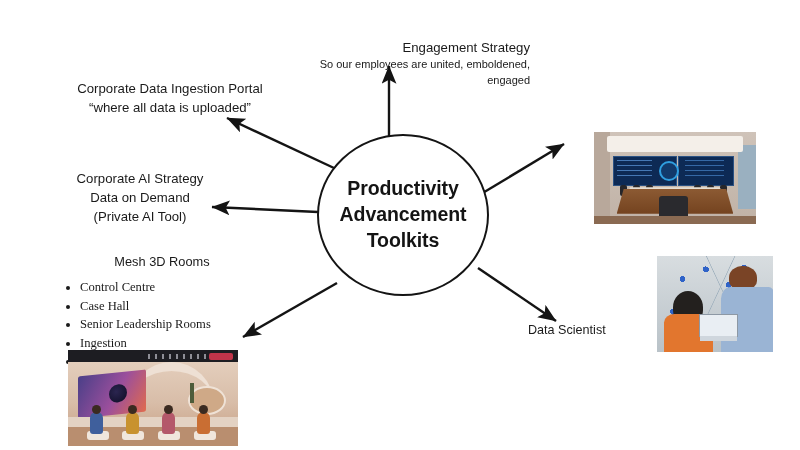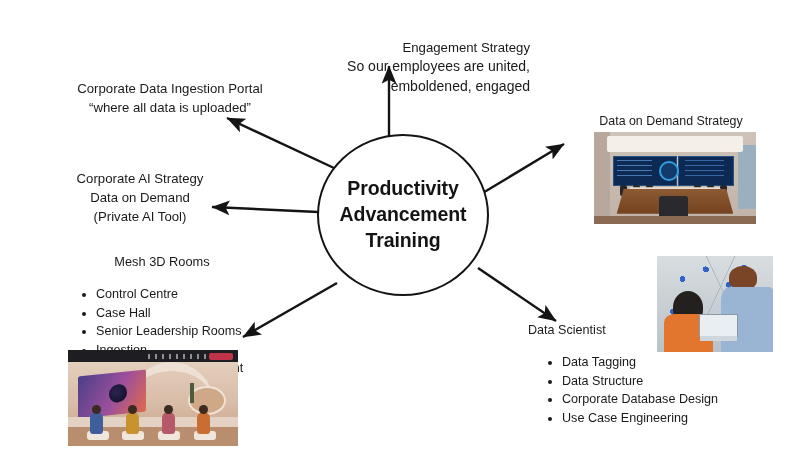--- a/index.html
+++ b/index.html
@@ -58,31 +58,32 @@
   .txt {
     position: absolute;
     color: #1a1a1a;
   }
   .title-line {
     font-size: 13.2px;
     line-height: 1.45;
     white-space: pre-line;
   }
   .sub-line {
-    font-size: 14px;
+    font-size: 11px;
     line-height: 1.4;
   }
   .head-line {
     font-size: 12.4px;
     line-height: 1.45;
   }
   ul.bullets {
-    margin: 16px;
+    margin: 0;
     padding: 0 0 0 18px;
     list-style: disc;
+    font-family: Liberation Serif, serif;
   }
   ul.bullets li {
     font-size: 12.6px;
     line-height: 1.47;
   }
 
   
   #engagement-block {
     left: 280px; top: 30px; width: 250px; text-align: right; margin-top: 8px;
   }
@@ -305,21 +306,21 @@
     <line x1="337" y1="283" x2="243" y2="337" stroke="#141414" stroke-width="2.4" marker-end="url(#ah)"></line>
 
     <line x1="481" y1="194" x2="564" y2="144" stroke="#141414" stroke-width="2.4" marker-end="url(#ah)"></line>
 
     <line x1="478" y1="268" x2="556" y2="321" stroke="#141414" stroke-width="2.4" marker-end="url(#ah)"></line>
   </svg>
 
   <div class="hub">
     <div class="hub-label">Productivity
 Advancement
-Training</div>
+Toolkits</div>
   </div>
 
   <div class="txt" id="engagement-block">
     <div class="title-line">Engagement Strategy</div>
     <div class="sub-line">So our employees are united, emboldened, engaged</div>
   </div>
 
   <div class="txt" id="ai-strategy-block">
     <div class="title-line">Corporate AI Strategy
 Data on Demand
@@ -356,23 +357,20 @@
     <div class="pod" style="left:11%"></div>
     <div class="pod" style="left:32%"></div>
     <div class="pod" style="left:53%"></div>
     <div class="pod" style="left:74%"></div>
     <div class="av" style="left:13%; background:#3f5f9c"></div>
     <div class="av" style="left:34%; background:#c8922f"></div>
     <div class="av" style="left:55%; background:#b4586a"></div>
     <div class="av" style="left:76%; background:#c96e33"></div>
   </div>
 
-  <div class="txt" id="demand-block">
-    <div class="head-line">Data on Demand Strategy</div>
-  </div>
 
   <div class="pic" id="pic-conference">
     <div class="wallL"></div>
     <div class="wallR"></div>
     <div class="ceiling"></div>
     <div class="screen screenA"></div>
     <div class="screen screenB"></div>
     <div class="bars"></div>
     <div class="bars2"></div>
     <div class="dial"></div>
@@ -385,26 +383,20 @@
         <i style="left:78%"></i>
     </div>
     <div class="tabletop"></div>
     <div class="table"></div>
     <div class="chairC"></div>
     <div class="floor"></div>
   </div>
 
   <div class="txt" id="scientist-block">
     <span class="sci-title">Data Scientist</span>
-    <ul class="bullets">
-      <li>Data Tagging</li>
-      <li>Data Structure</li>
-      <li>Corporate Database Design</li>
-      <li>Use Case Engineering</li>
-    </ul>
   </div>
 
   <div class="pic" id="pic-scientist">
     <div class="netwall"></div>
     <div class="woman-hair"></div>
     <div class="man-hair"></div>
     <div class="man-body"></div>
     <div class="woman-body"></div>
     <div class="laptop"></div>
   </div>

